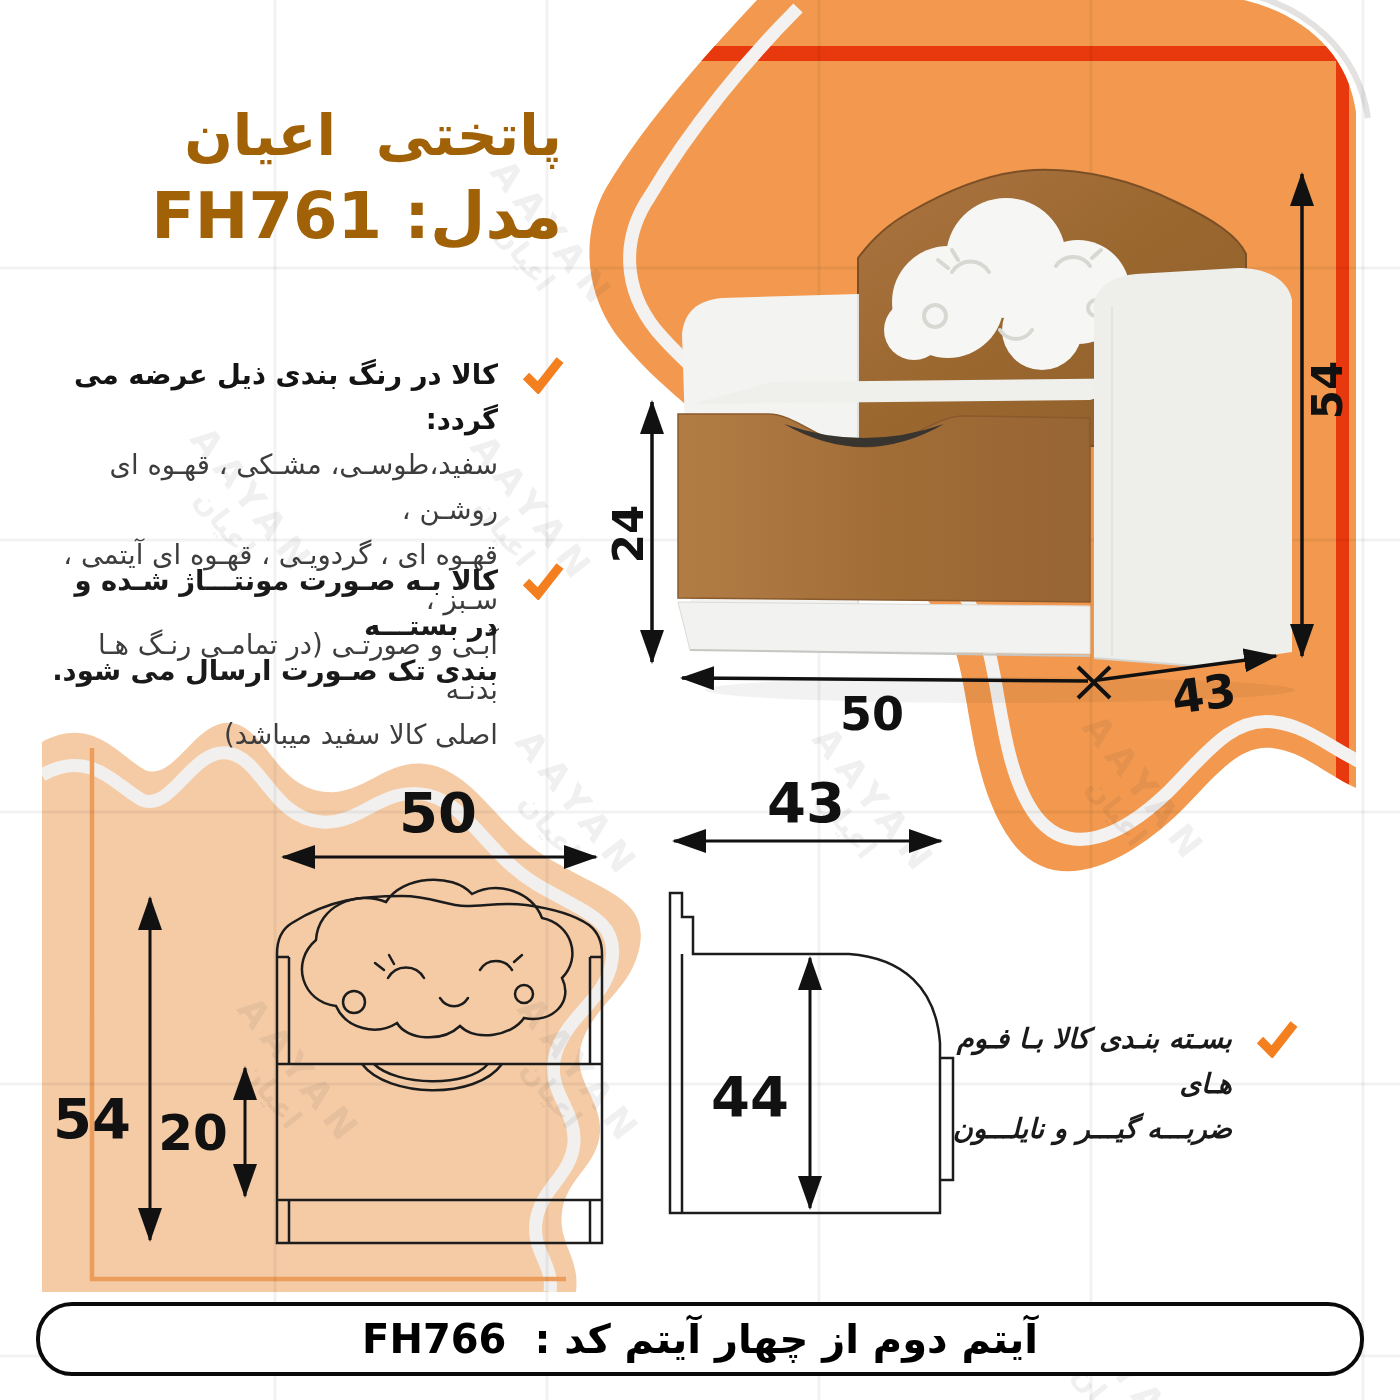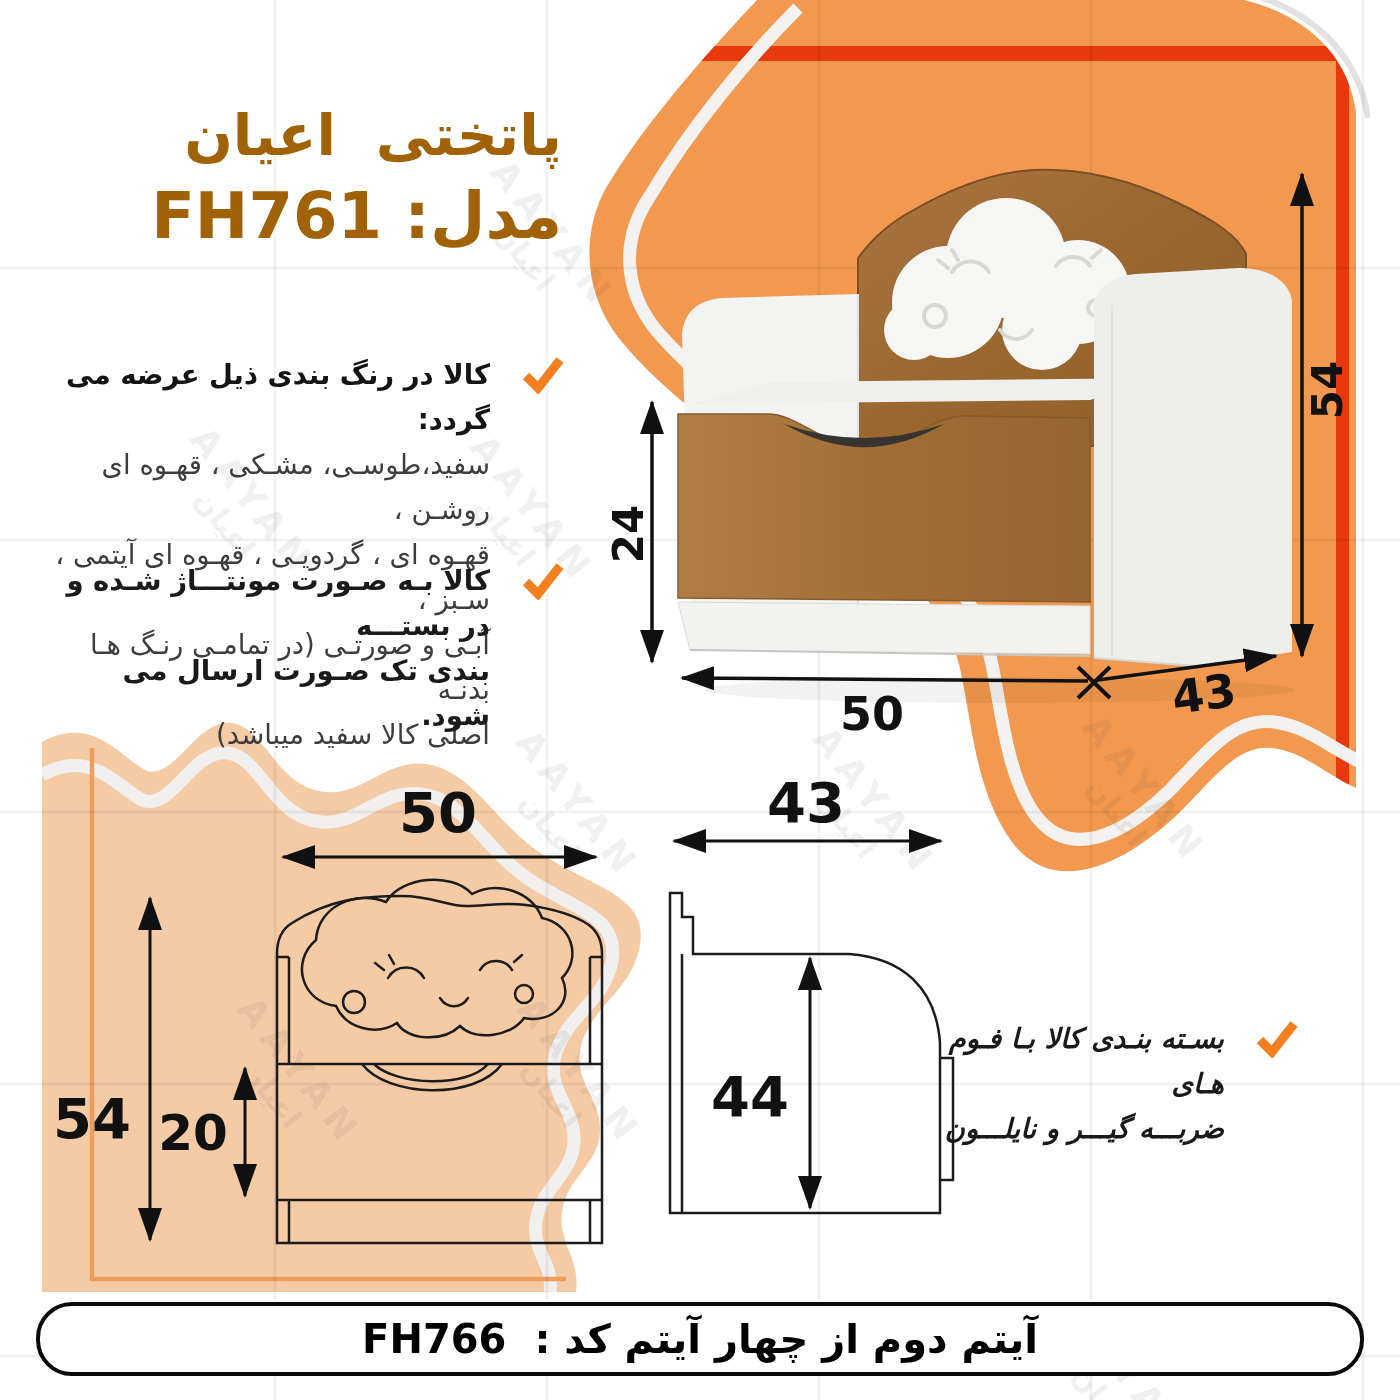--- a/index.html
+++ b/index.html
@@ -10,21 +10,21 @@
   svg{display:block;}
   .layer{position:absolute;left:0;top:0;}
   
   .title{
     position:absolute;top:102px;right:838px;text-align:right;direction:rtl;
     color:#a16207;font-weight:bold;line-height:1.18;white-space:nowrap;
   }
   .title .t1{font-size:57px;word-spacing:20px;}
   .title .t2{font-size:64px;margin-top:10px;}
   
-  .bullet{position:absolute;direction:rtl;display:flex;gap:32px;align-items:flex-start;}
+  .bullet{position:absolute;direction:rtl;display:flex;gap:24px;align-items:flex-start;}
   .bullet .chk{flex:0 0 auto;margin-top:2px;}
   .bullet .txt{font-size:27.5px;line-height:45px;color:#3d3d3d;text-align:right;}
   .bullet .txt .b-head{font-weight:bold;color:#141414;}
   .bullet.bold-all .txt div{font-weight:bold;color:#1a1a1a;text-align:right;}
   .b1{top:352px;left:52px;width:512px;}
   .b2{top:558px;left:52px;width:512px;}
   .b3{top:1016px;left:912px;width:386px;font-style:italic;}
   
   .footer{
     position:absolute;left:36px;top:1302px;width:1328px;height:74px;box-sizing:border-box;

